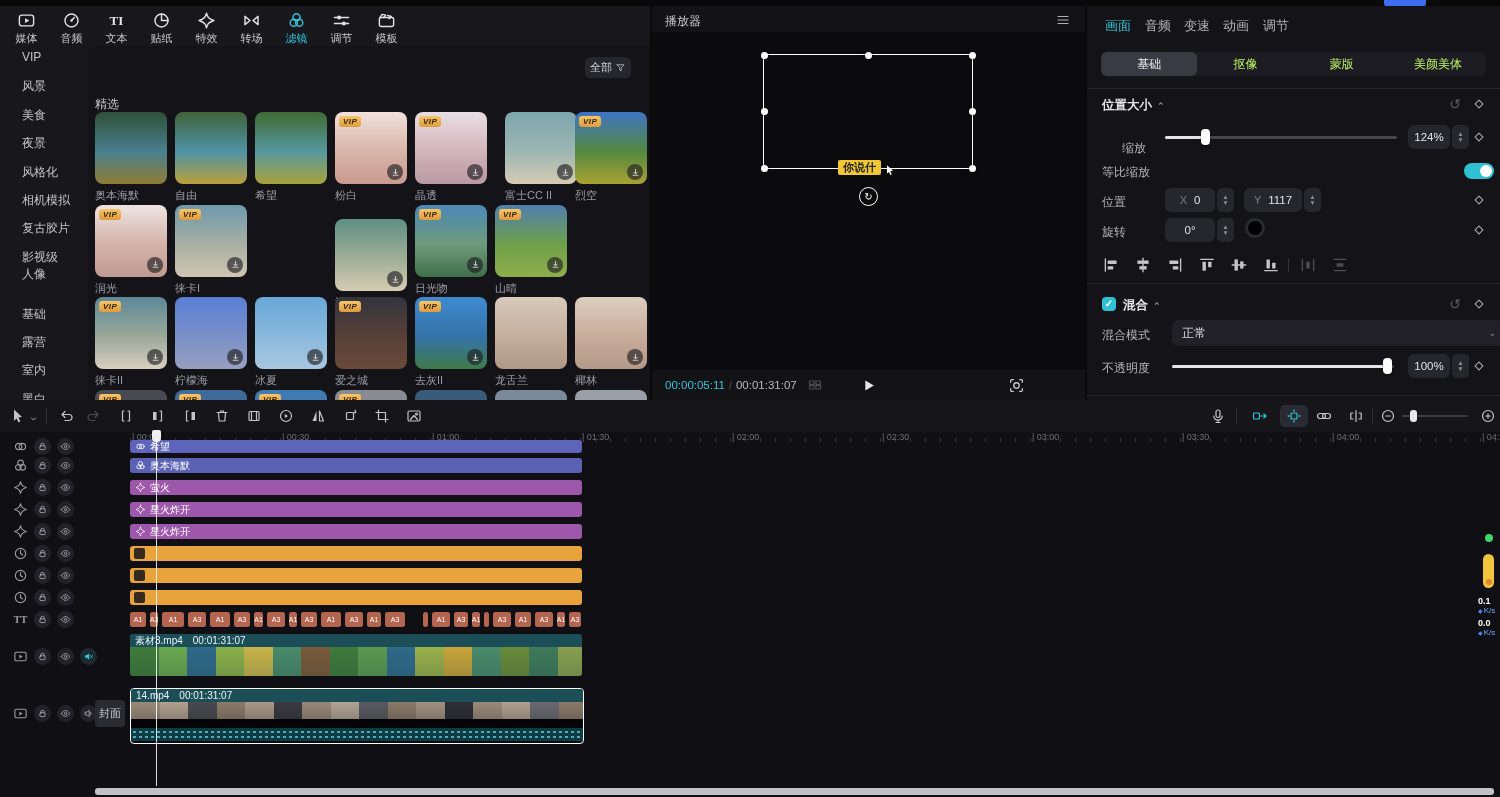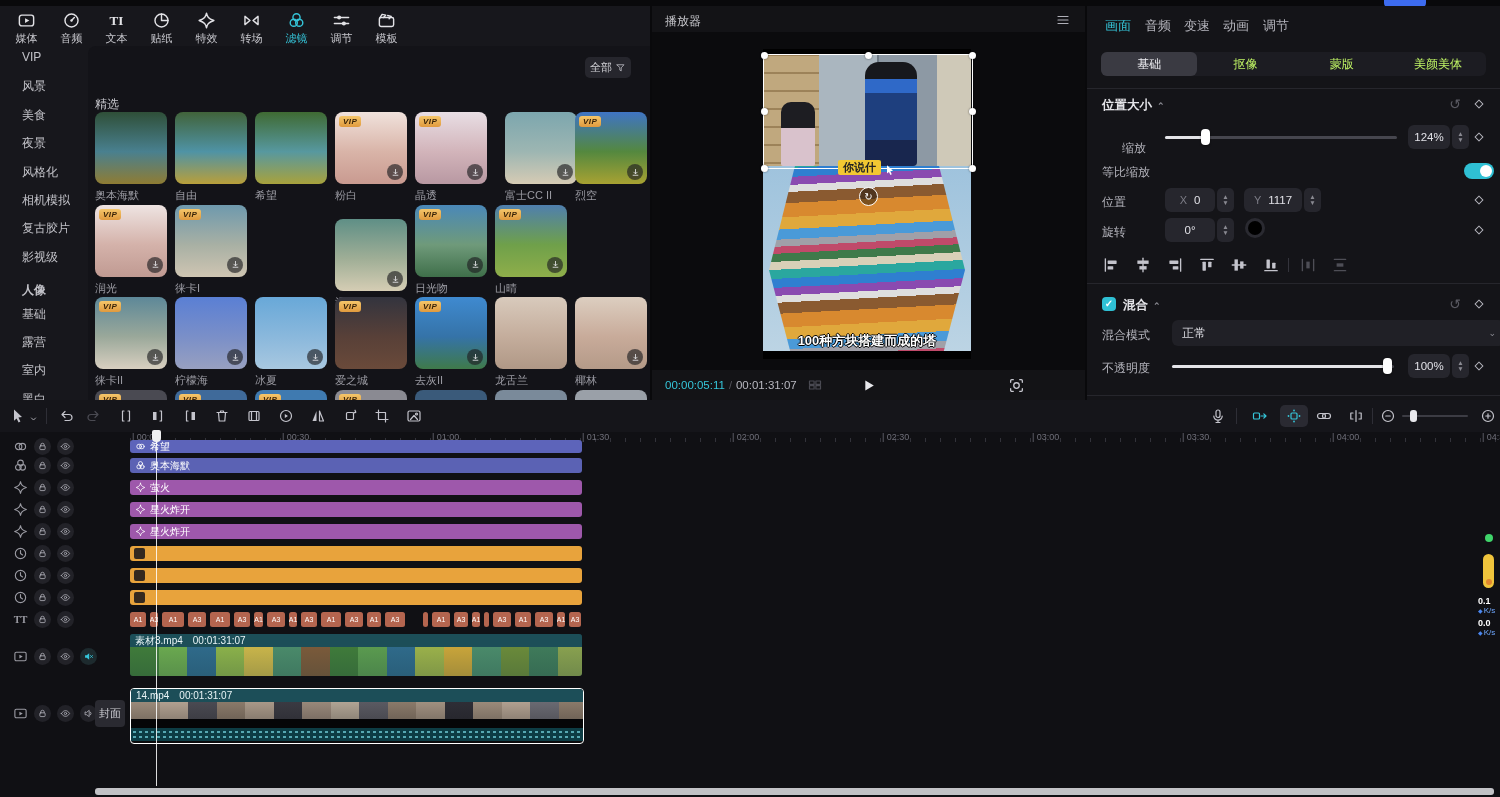--- a/index.html
+++ b/index.html
@@ -247,21 +247,21 @@
       </div>
     <div class="abs" id="category-list">
         <div class="cat-item" style="top: 4px;">VIP</div>
         <div class="cat-item" style="top: 32.4px; font-family: Liberation Mono, monospace;">风景</div>
         <div class="cat-item" style="top: 60.8px;">美食</div>
         <div class="cat-item" style="top: 89.2px;">夜景</div>
         <div class="cat-item" style="top: 117.6px;">风格化</div>
         <div class="cat-item" style="top: 146px;">相机模拟</div>
         <div class="cat-item" style="top: 174.4px;">复古胶片</div>
         <div class="cat-item" style="top: 202.8px;">影视级</div>
-        <div class="cat-item" style="top: 236px; font-weight: bold;">人像</div>
+        <div class="cat-item" style="top: 220px;">人像</div>
         <div class="cat-item" style="top: 259.6px;">基础</div>
         <div class="cat-item" style="top: 288px;">露营</div>
         <div class="cat-item" style="top: 316.4px;">室内</div>
         <div class="cat-item" style="top: 344.8px;">黑白</div>
       </div>
     <div class="abs" id="filter-area">
       <div class="abs" id="all-pill">
         <span>全部</span>
         <span class="icon">
             <svg viewBox="0 0 16 16">
@@ -476,33 +476,20 @@
   </div>
 
   <div class="abs" id="player-panel">
     <div class="abs" id="player-title">播放器</div>
     <span class="abs icon" id="player-menu">
         <svg viewBox="0 0 16 16">
           <path d="M3 4.5h10M3 8h10M3 11.5h10"></path>
         </svg>
       </span>
     <div class="abs" id="stage">
-      <div class="abs" id="video-col">
-        <div class="abs" id="scene">
-          <div class="shelf"></div>
-          <div class="door"></div>
-          <div class="wallR"></div>
-          <div class="char-girl"></div>
-          <div class="char-blue"></div>
-        </div>
-        <div class="abs" id="tower-zone">
-          <div id="tower"></div>
-        </div>
-        <div class="abs" id="caption">100种方块搭建而成的塔</div>
-      </div>
       <div class="abs" id="sel-box">
           <div class="hdl" style="left: calc(0% - 3.5px); top: calc(0% - 3.5px);"></div>
           <div class="hdl" style="left: calc(50% - 3.5px); top: calc(0% - 3.5px);"></div>
           <div class="hdl" style="left: calc(100% - 3.5px); top: calc(0% - 3.5px);"></div>
           <div class="hdl" style="left: calc(0% - 3.5px); top: calc(50% - 3.5px);"></div>
           <div class="hdl" style="left: calc(100% - 3.5px); top: calc(50% - 3.5px);"></div>
           <div class="hdl" style="left: calc(0% - 3.5px); top: calc(100% - 3.5px);"></div>
           <div class="hdl" style="left: calc(50% - 3.5px); top: calc(100% - 3.5px);"></div>
           <div class="hdl" style="left: calc(100% - 3.5px); top: calc(100% - 3.5px);"></div>
         </div>

